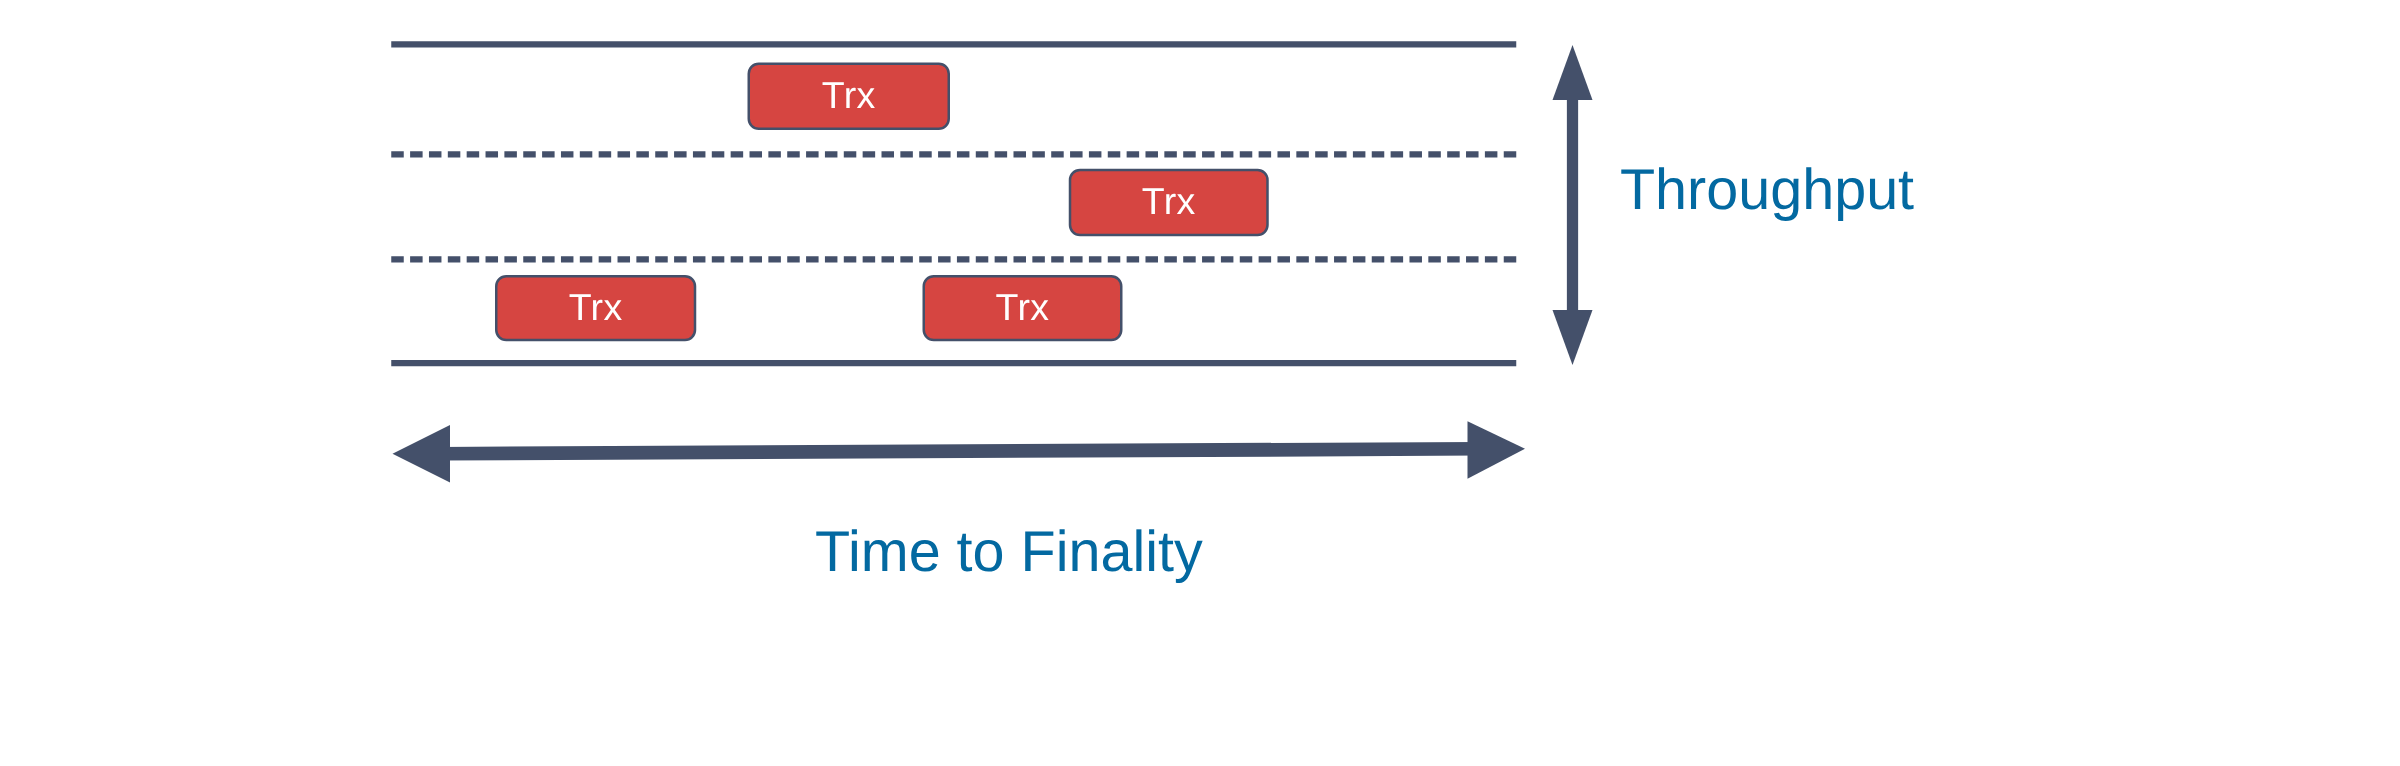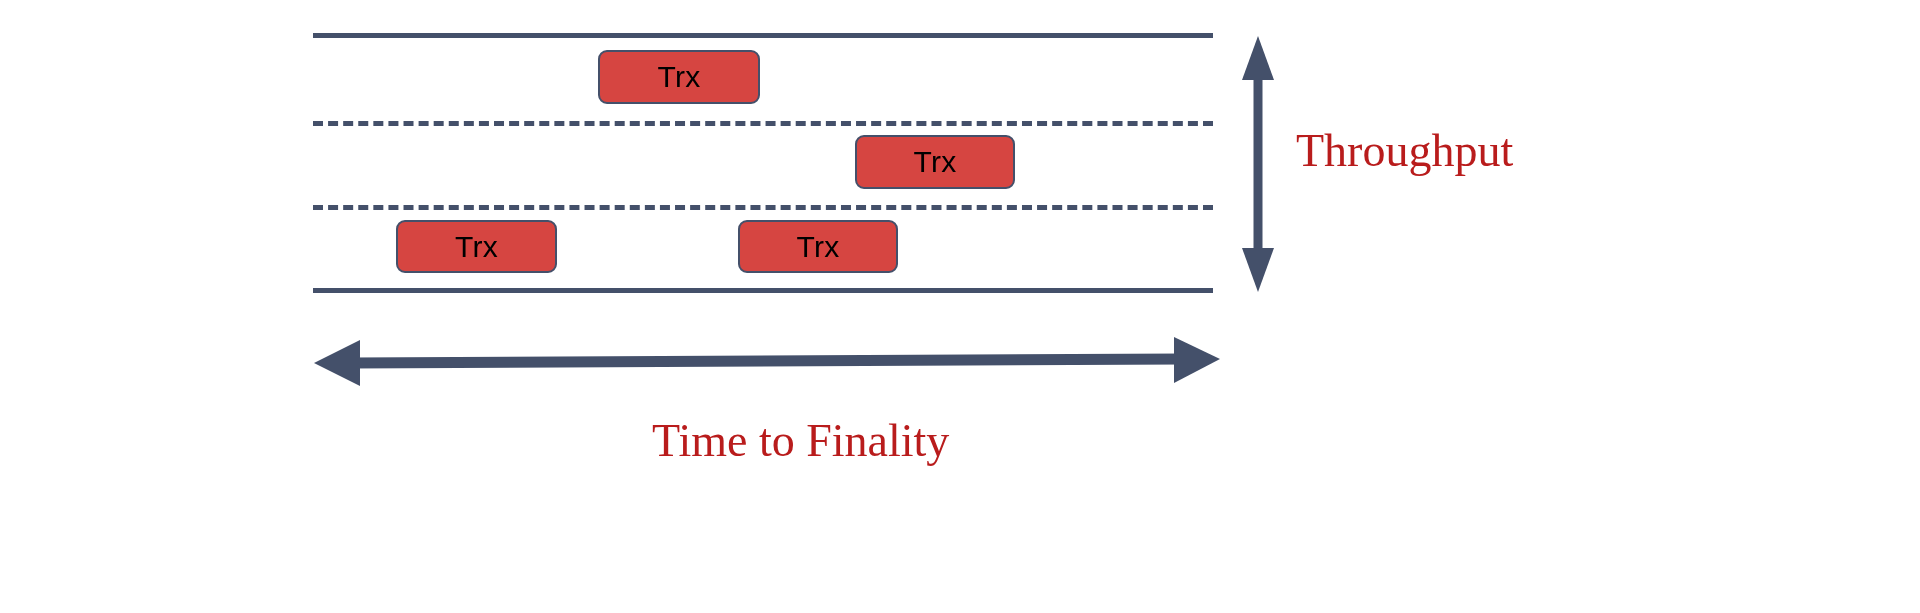--- a/index.html
+++ b/index.html
@@ -33,31 +33,31 @@
   }
   .trx-box {
     position: absolute;
     background: #d64541;
     border: 2px solid #44506a;
     border-radius: 9px;
     box-sizing: border-box;
     display: flex;
     align-items: center;
     justify-content: center;
-    color: #000000;
+    color: #ffffff;
     font-size: 30px;
     font-family: "Liberation Sans", sans-serif;
     letter-spacing: 0.3px;
     line-height: 1;
     user-select: none;
   }
   .axis-label {
     position: absolute;
-    color: #b91c1c;
-    font-family: Liberation Serif, serif;
+    color: #0369a1;
+    font-family: Liberation Sans, sans-serif;
     white-space: nowrap;
     line-height: 1;
   }
   #throughput-label {
     font-size: 46px;
     left: 1296px;
     top: 128px;
   }
   #finality-label {
     font-size: 46px;

